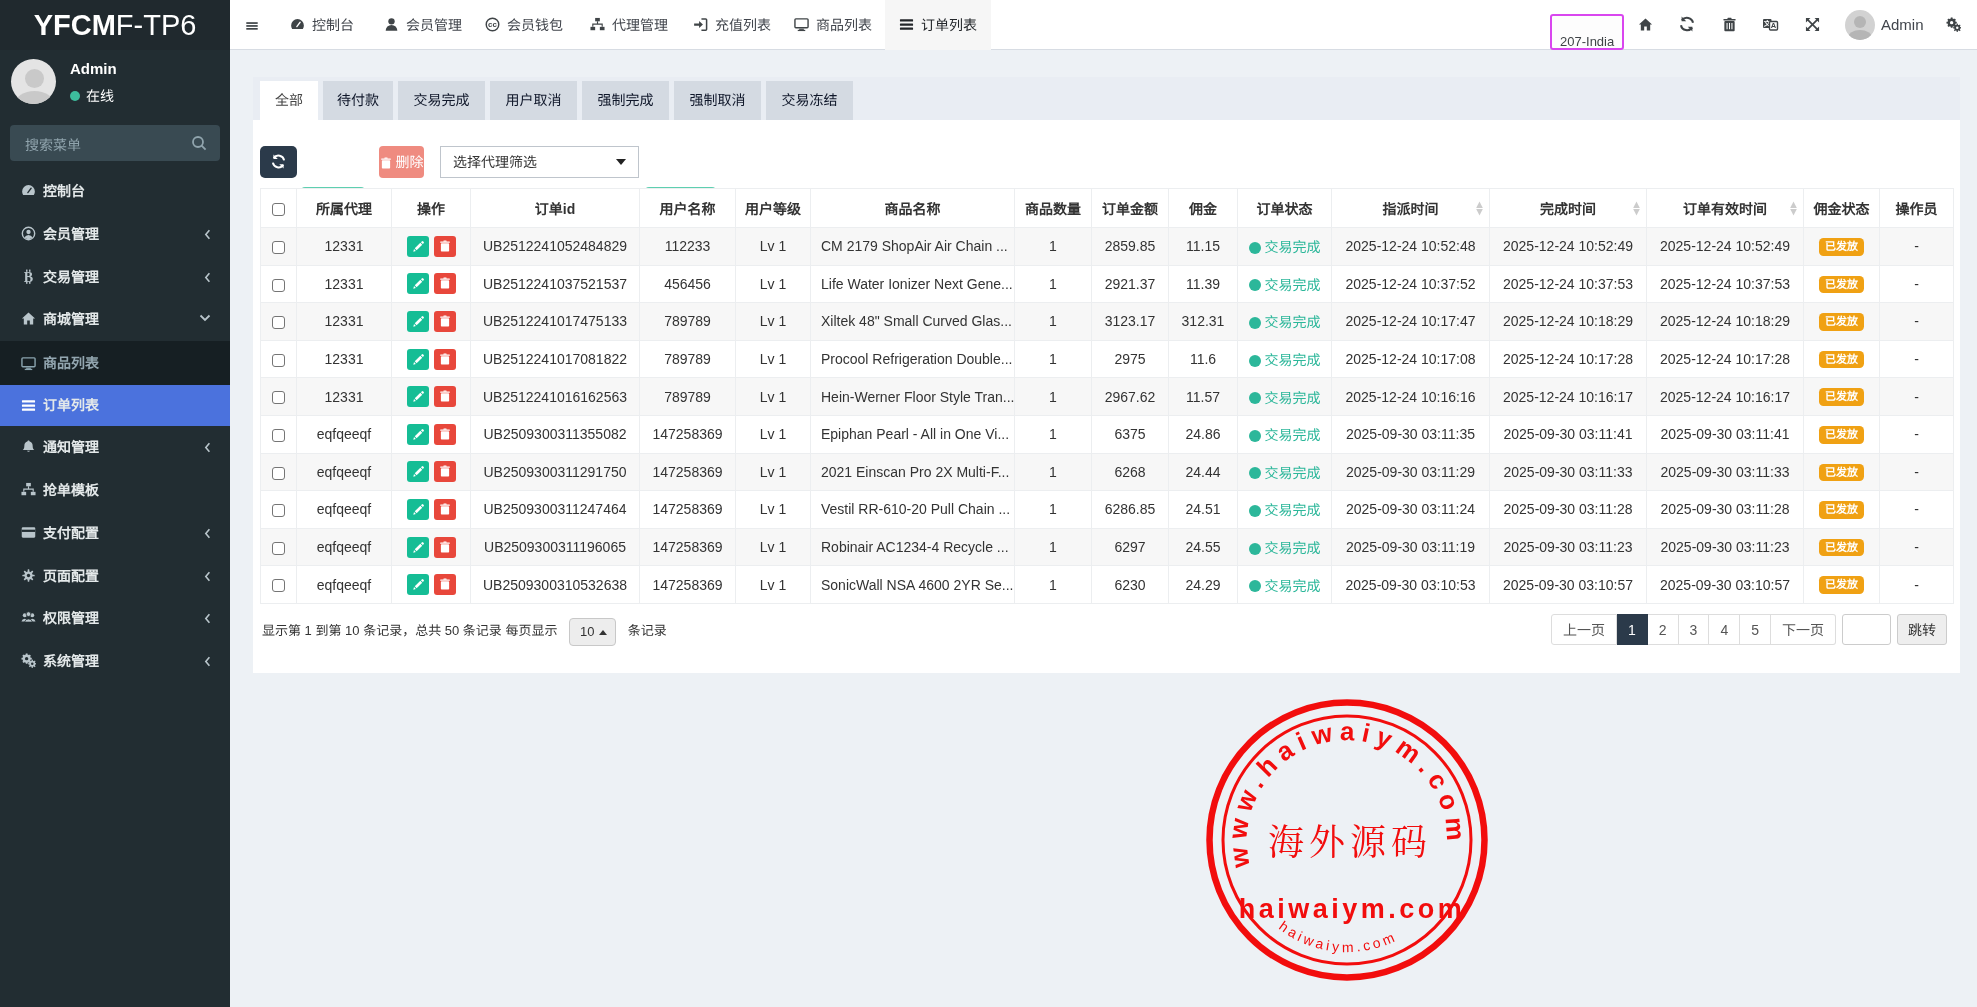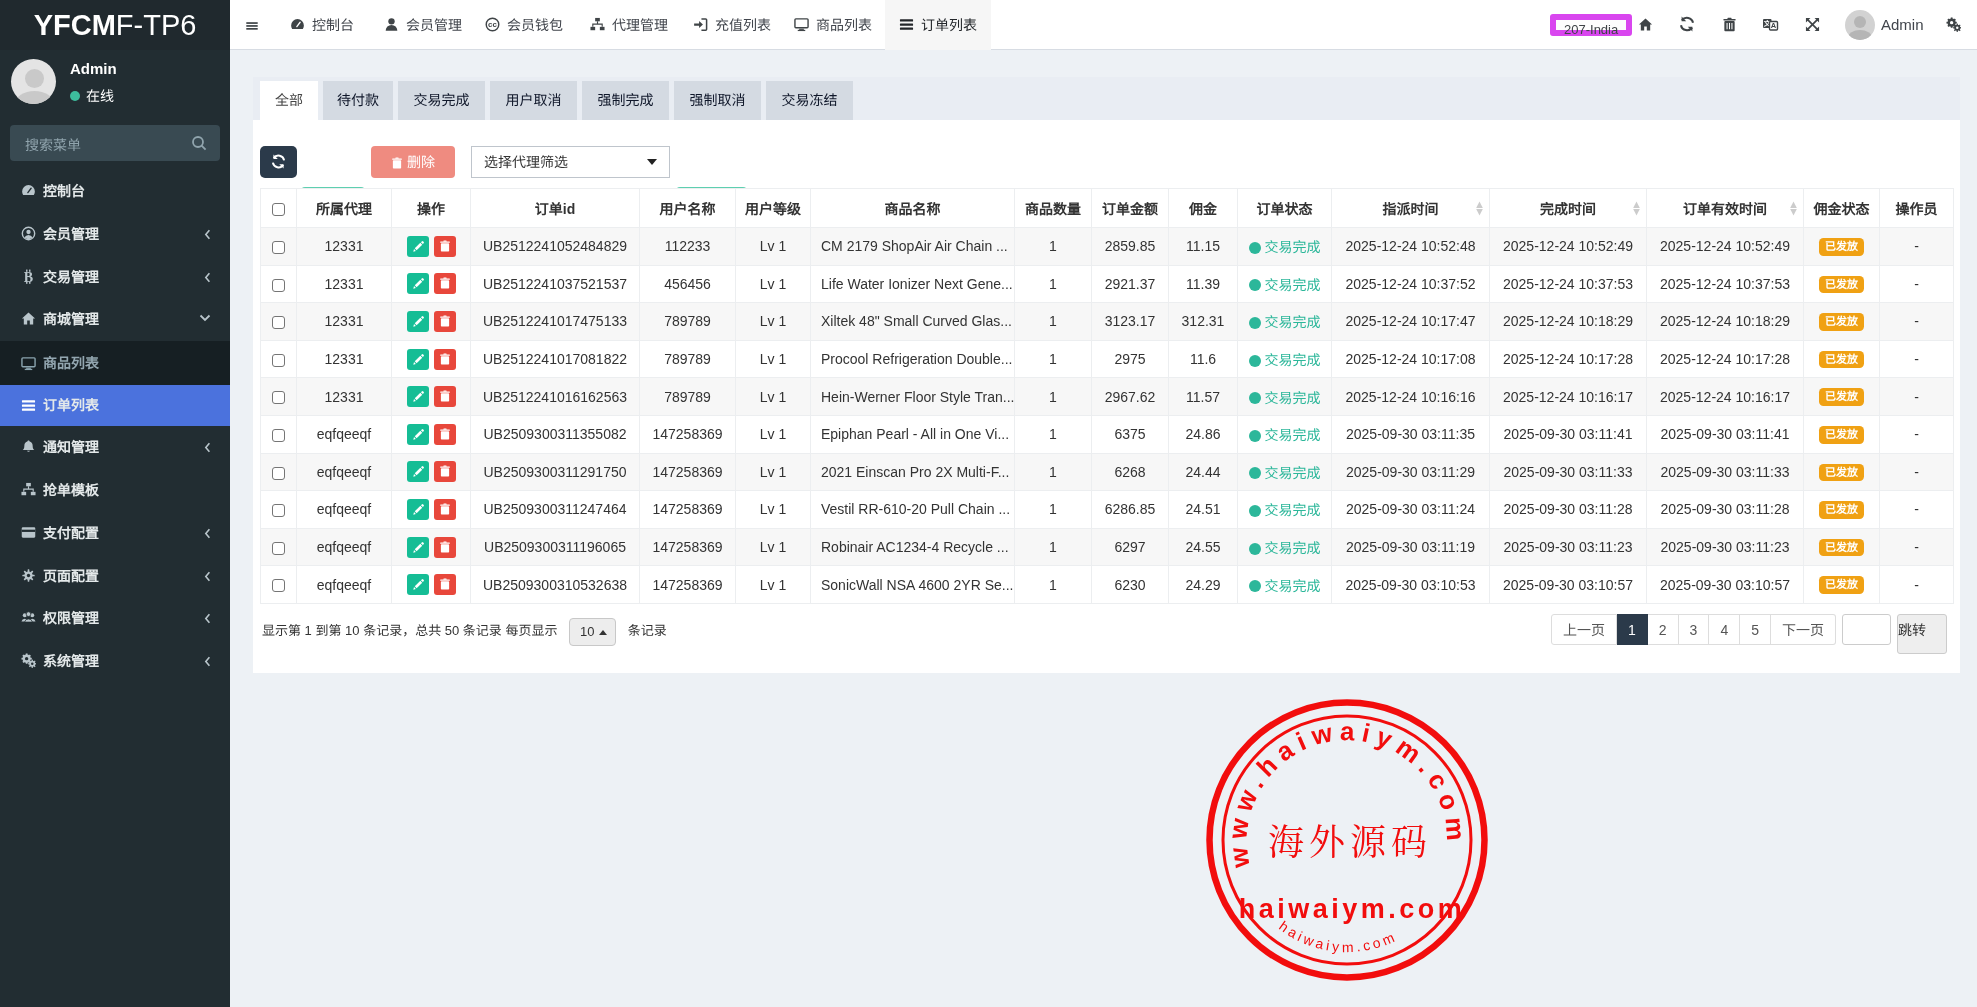--- a/index.html
+++ b/index.html
@@ -28,21 +28,21 @@
 ul.menu > li .arr { position:absolute; right:19px; top:16px; line-height:0; }
 ul.menu > li .arr svg { display:block; }
 li.submenu-item { height:44px !important; line-height:44px !important; background:#161f23; }
 li.submenu-active { height:41px !important; line-height:41px !important; background:#4b72dd; color:#fff; }
 
 .topnav { position:absolute; left:230px; top:0; width:1747px; height:50px; background:#fff; border-bottom:1px solid #d7dce3; z-index:10; }
 .nav-item { position:absolute; top:0; height:50px; line-height:50px; color:#41454c; white-space:nowrap; }
 .nav-item svg { vertical-align:-2px; margin-right:7px; }
 .nav-item.active { background:#f6f6f6; }
 .nav-ric { position:absolute; top:17px; }
-.region-btn { position:absolute; left:1320px; top:14px; height:22px; line-height:20px; padding:0 8px; border:6px solid #d946ef; border-radius:3px; font-size:13px; color:#3f4447; background:#fdfdfd; }
+.region-btn { position:absolute; left:1320px; top:14px; height:22px; line-height:20px; padding:16px 8px; border:2px solid #d946ef; border-radius:3px; font-size:13px; color:#3f4447; background:#fdfdfd; }
 .nav-avatar { position:absolute; left:1615px; top:10px; width:30px; height:30px; border-radius:50%; background:#d2d2d2; overflow:hidden; }
 .nav-avatar:before { content:""; position:absolute; left:9px; top:6px; width:12px; height:12px; border-radius:50%; background:#b5b5b5; }
 .nav-avatar:after { content:""; position:absolute; left:3px; top:20px; width:24px; height:16px; border-radius:50%; background:#b5b5b5; }
 .nav-admin { position:absolute; left:1651px; top:0; line-height:50px; color:#41454c; font-size:15px; }
 
 .content { position:absolute; left:230px; top:50px; width:1747px; height:957px; background:#edf1f5; }
 .card { position:absolute; left:23px; top:27px; width:1707px; height:596px; background:#fff; }
 .tabstrip { position:absolute; left:0; top:0; width:1707px; height:43px; background:#e9edf3; }
 .tab { position:absolute; top:4px; height:46px; line-height:39px; text-align:center; background:#d4dae2; color:#0f172a; font-size:14px; }
 .tab.active { background:#fff; color:#444; height:40px; top:4px; }
@@ -75,21 +75,21 @@
 
 .foot-info { position:absolute; left:9px; top:494px; height:33px; line-height:33px; font-size:13px; color:#333; }
 .pgsize { display:inline-block; position:relative; width:47px; height:28px; line-height:26px; border:1px solid #c8c8c8; border-radius:4px; background:#ededed; text-align:left; padding-left:10px; vertical-align:middle; margin:0 8px; }
 .pgsize .up { position:absolute; right:8px; top:11px; width:0; height:0; border-left:4px solid transparent; border-right:4px solid transparent; border-bottom:5px solid #333; }
 .pager { position:absolute; right:124px; top:494px; height:31px; }
 .pager a { float:left; height:31px; line-height:30px; padding:0 11px; border:1px solid #ddd; border-left:none; color:#555; text-decoration:none; font-size:14px; background:#fff; }
 .pager a.first { border-left:1px solid #ddd; border-radius:3px 0 0 3px; }
 .pager a.last { border-radius:0 3px 3px 0; }
 .pager a.on { background:#2b3a4a; color:#fff; border-color:#2b3a4a; }
 .jumpbox { position:absolute; right:69px; top:494px; width:49px; height:31px; border:1px solid #ccc; border-radius:3px; background:#fff; }
-.jumpbtn { position:absolute; right:13px; top:494px; width:50px; height:40px; line-height:30px; text-align:left; border:1px solid #ccc; border-radius:3px; background:#eee; color:#333; font-size:14px; }
+.jumpbtn { position:absolute; right:13px; top:494px; width:50px; height:31px; line-height:30px; text-align:center; border:1px solid #ccc; border-radius:3px; background:#eee; color:#333; font-size:14px; }
 
 .stamp { position:absolute; left:967px; top:640px; }
 
 </style>
 </head>
 <body>
 <aside class="sidebar">
   <div class="logo"><b>YFCM</b>F-TP6</div>
   <div class="user-panel">
     <div class="user-avatar"></div>
@@ -387,21 +387,21 @@
     <div class="card-body">
       <div class="toolbar"><span class="btn btn-dark"><svg width="15" height="15" viewBox="0 0 16 16" style="">
               <path d="M14 6.8A6.2 6.2 0 0 0 2.9 4.3" fill="none" stroke="#fff" stroke-width="2.1"></path>
               <path d="M2.6 0.6v4.6h4.6z" fill="#fff"></path>
               <path d="M2 9.2a6.2 6.2 0 0 0 11.1 2.5" fill="none" stroke="#fff" stroke-width="2.1"></path>
               <path d="M13.4 15.4v-4.6H8.8z" fill="#fff"></path>
             </svg></span><span class="btn btn-teal" style="width:64px;margin-left:4px"><svg width="13" height="13" viewBox="0 0 16 16" style="">
               <path d="M1.6 14.4l0.9-3.2 2.3 2.3z" fill="#fff"></path>
               <path d="M5.7 12.6 3.4 10.3 10.3 3.4 12.6 5.7z" fill="#fff"></path>
               <path d="M13.3 5 11 2.7l1-1a1.2 1.2 0 0 1 1.7 0l0.6 0.6a1.2 1.2 0 0 1 0 1.7z" fill="#fff"></path>
-            </svg> 编辑</span><span class="btn btn-red" style="width:84px;margin-left:6px"><svg width="12" height="12" viewBox="0 0 16 16" style="">
+            </svg> 编辑</span><span class="btn btn-red" style="width:45px;margin-left:14px"><svg width="12" height="12" viewBox="0 0 16 16" style="">
               <rect x="2.5" y="4.2" width="11" height="11" rx="1" fill="#fff"></rect>
               <rect x="1.5" y="2" width="13" height="1.6" rx="0.5" fill="#fff"></rect>
               <rect x="5.8" y="0.8" width="4.4" height="1.6" rx="0.5" fill="#fff"></rect>
             </svg> 删除</span><span class="sel" style="margin-left:16px">选择代理筛选<span class="caret"></span></span><span class="btn btn-teal" style="width:71px;margin-left:6px">解冻订单</span></div>
       <table class="grid">
           <colgroup>
             <col style="width:36px">
             <col style="width:95px">
             <col style="width:79px">
             <col style="width:169px">

